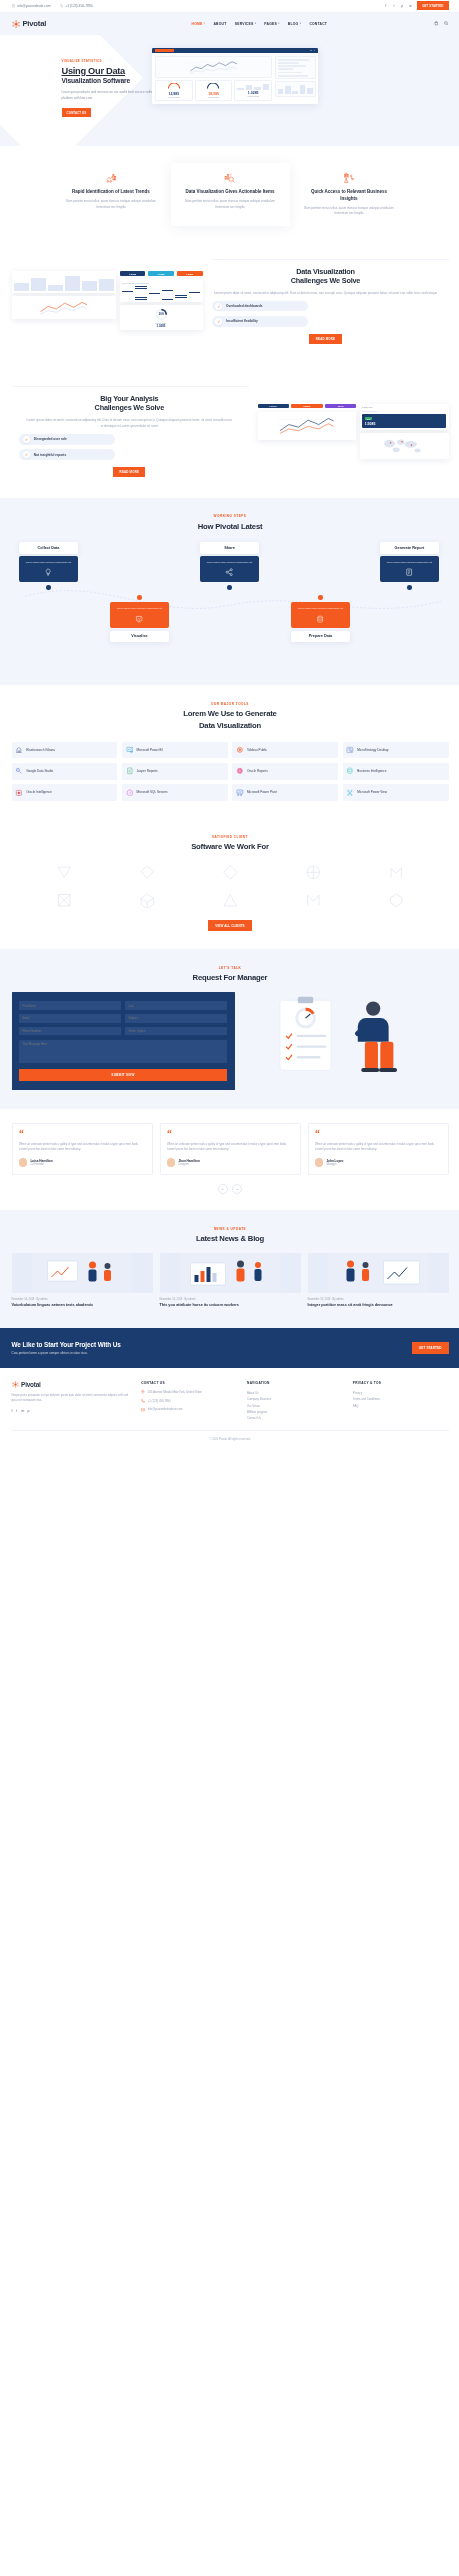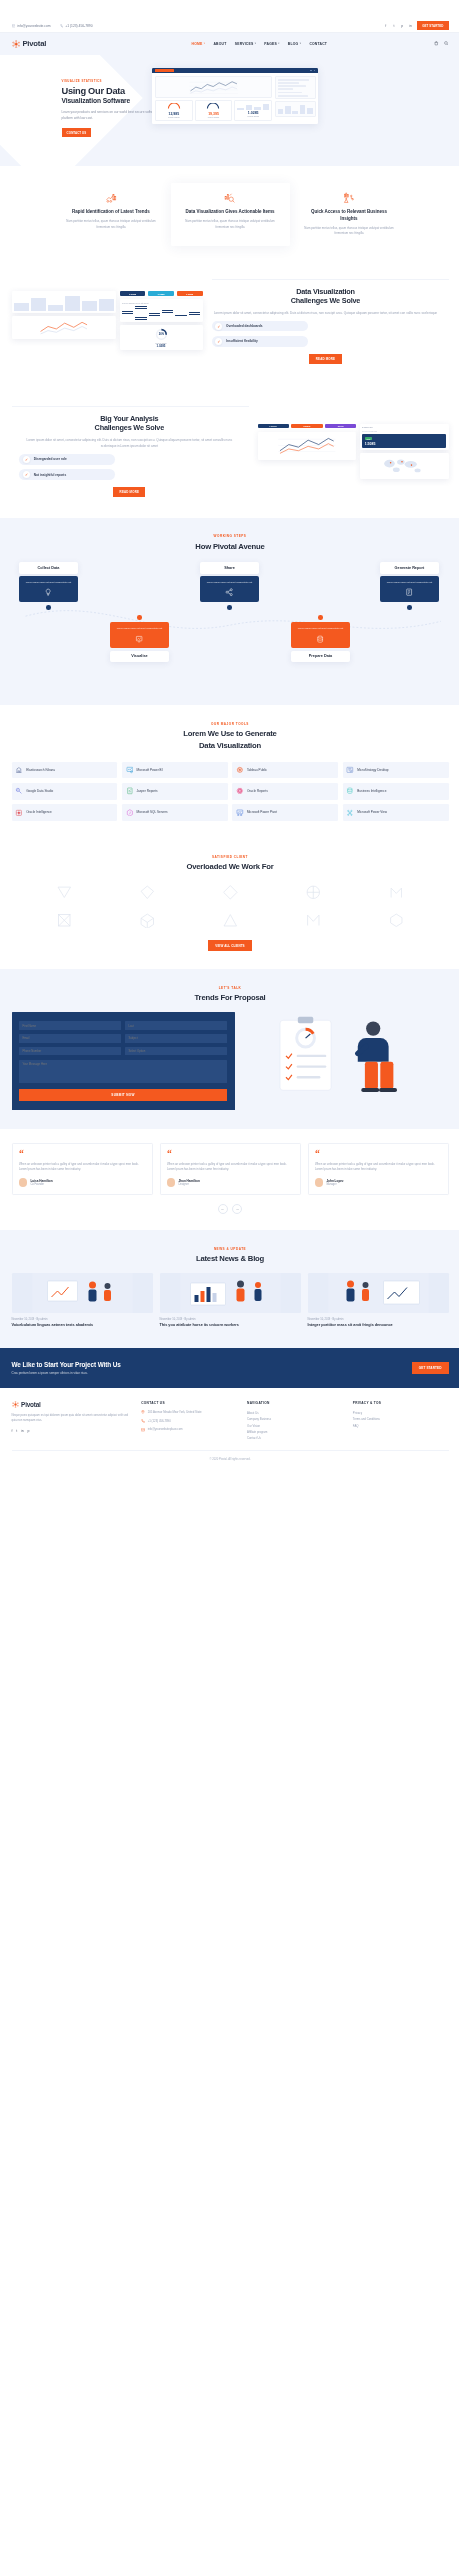--- a/index.html
+++ b/index.html
@@ -1,21 +1,21 @@
 <!DOCTYPE html>
 <html style="font-size:10.2px"><head>
 <meta charset="utf-8">
 <style>
   * { box-sizing: border-box; margin:0; padding:0; }
   body {
     width:460px; font-family:"Liberation Sans", sans-serif;
     background:#ffffff; color:#2b3445; font-size:4.5px;
     -webkit-font-smoothing:antialiased;
   }
-  .wrap { width:460px; position:relative; overflow:hidden;margin-top:20px; }
+  .wrap { width:460px; position:relative; overflow:hidden; }
 
   
   .topbar { height:12.8px; background:#fff; display:flex; align-items:center;
             padding:0 11.5px; border-bottom:0.6px solid #eef1f7; }
   .tb-left { display:flex; gap:9px; align-items:center; }
   .tb-item { display:flex; align-items:center; gap:1.9px; font-size:3.3px; color:#707a8f; }
   .tb-ico { width:3.8px; height:3.8px; display:inline-block; color:#98a2b8; }
   .tb-ico svg { width:3.8px; height:3.8px; display:block; }
   .tb-right { margin-left:auto; display:flex; align-items:center; gap:4.5px; }
   .soc { font-size:3.5px; color:#6b7487; width:3.8px; text-align:center; }
@@ -34,21 +34,21 @@
   .nav-right { display:flex; gap:5.1px; align-items:center; }
   .nav-right svg { width:4.5px; height:4.5px; color:#2b3445; }
 
   
   .hero { position:relative; background:#f2f5fc; padding:10.2px 0 29px; overflow:hidden; }
   .hero-poly { position:absolute; left:-19px; top:-24px; width:134px; height:134px;
                background:#fff; transform:rotate(45deg); }
   .hero-inner { position:relative; display:flex; padding:0 11.5px; z-index:2; }
   .hero-copy { width:128px; padding-left:50px; padding-top:14px; }
   .eyebrow { color:#f4591f; font-size:2.9px; font-weight:bold; letter-spacing:0.4px; margin-bottom:2.6px;}
-  .hero-h1 { font-size:9.3px; font-weight:bold; color:#242c3c; line-height:1.18; letter-spacing:-0.3px;}
+  .hero-h1 { font-size:9.3px; font-weight:bold; color:#242c3c; line-height:1.18; letter-spacing:-0.3px;text-decoration:underline;}
   .hero-h2 { font-size:6.7px; font-weight:bold; color:#242c3c; line-height:1.2; margin-top:0.6px; letter-spacing:-0.1px;}
   .hero-p { font-size:3.2px; color:#8b93a5; line-height:1.85; margin-top:4.5px; width:102px; }
   .hero-btn { margin-top:6.4px; display:inline-block; }
   .hero-art { flex:1; position:relative; margin-top:2.6px; }
 
   
   .dash { background:#fff; border-radius:1.3px; box-shadow:0 1.9px 9px rgba(40,60,110,.10);
           width:166px; margin-left:12.8px; padding:0; overflow:hidden; }
   .dash-top { background:#1b3c6e; height:5.7px; display:flex; align-items:center; padding:0 3.2px; gap:1.9px;}
   .dash-pill { background:#f4591f; height:2.9px; width:19px; border-radius:0.6px;}
@@ -526,21 +526,21 @@
                 </g>
             </svg>
           </div>
         </div>
       </div>
     </div>
   </section>
 
   <section class="works">
     <div class="ctr-eyebrow">WORKING STEPS</div>
-    <div class="ctr-h">How Pivotal Avenue</div>
+    <div class="ctr-h">How Pivotal Latest</div>
     <div class="steps">
       <svg class="curve" viewBox="0 0 720 70" preserveAspectRatio="none">
         <path d="M40 22 C160 -10, 240 60, 360 36 C480 12, 560 62, 690 30" fill="none" stroke="#dbe3f3" stroke-width="1.5" stroke-dasharray="3 3"></path>
       </svg>
       <div class="step" style="left:19px;top:0">
         <div class="step-title">Collect Data</div>
         <div class="step-box">
           <p>Lorem ipsum dolor sit amet consectetur elit</p>
           <div class="step-ico">
               <svg viewBox="0 0 24 24" fill="none" stroke="#fff" stroke-width="1.5">
@@ -713,21 +713,21 @@
               <circle cx="12" cy="12" r="2.5"></circle>
               <path d="M8.5 7.5l2 3M15.5 7.5l-2 3M8.5 16.5l2-3M15.5 16.5l-2-3"></path>
             </svg></span>
           <span class="nm">Microsoft Power View</span>
         </div>
     </div>
   </section>
 
   <section class="cust">
     <div class="ctr-eyebrow">SATISFIED CLIENT</div>
-    <div class="ctr-h">Overloaded We Work For</div>
+    <div class="ctr-h">Software We Work For</div>
     <div class="logos">
       <div class="lgo">
           <svg viewBox="0 0 32 32" fill="none" stroke="currentColor" stroke-width="1.4">
             <path d="M4 6l12 20L28 6"></path>
             <path d="M4 6h24"></path>
           </svg>
         </div>
       <div class="lgo">
           <svg viewBox="0 0 32 32" fill="none" stroke="currentColor" stroke-width="1.4">
             <path d="M16 4l12 10-12 14L4 14z"></path>
@@ -775,21 +775,21 @@
           <svg viewBox="0 0 32 32" fill="none" stroke="currentColor" stroke-width="1.4">
             <path d="M16 4l11 7v10l-11 7-11-7V11z"></path>
           </svg>
         </div>
     </div>
     <button class="btn-orange" style="margin-top:10.2px;padding:3.8px 7px;font-size:3px">VIEW ALL CLIENTS</button>
   </section>
 
   <section class="prop">
     <div class="ctr-eyebrow">LET'S TALK</div>
-    <div class="ctr-h">Trends For Proposal</div>
+    <div class="ctr-h">Request For Manager</div>
     <div class="prop-body">
       <form class="form">
         <div class="frow">
           <input class="fin" placeholder="First Name" style="">
           <input class="fin" placeholder="Last" style="">
         </div>
         <div class="frow">
           <input class="fin" placeholder="Email" style="">
           <input class="fin" placeholder="Subject" style="">
         </div>

